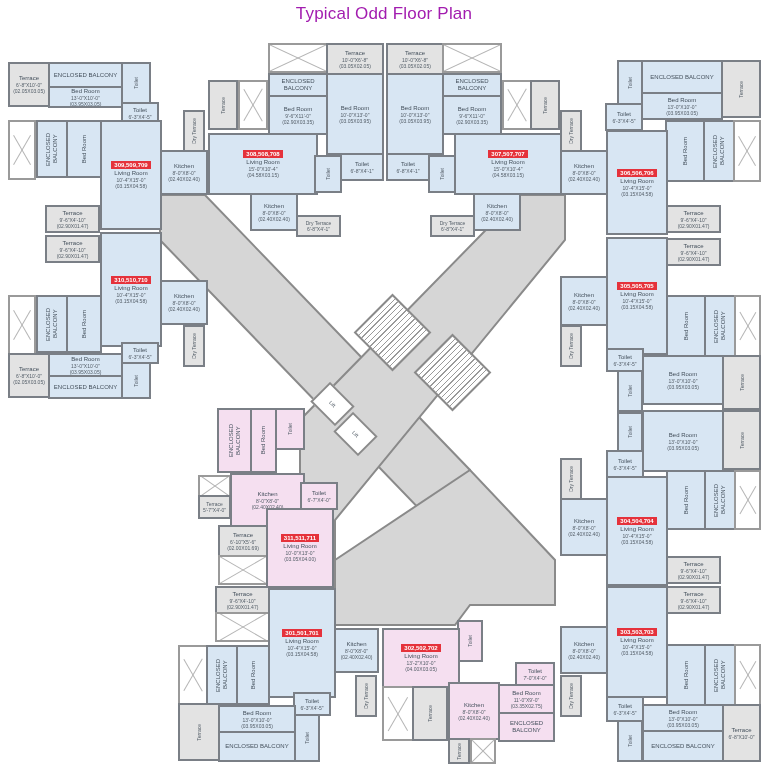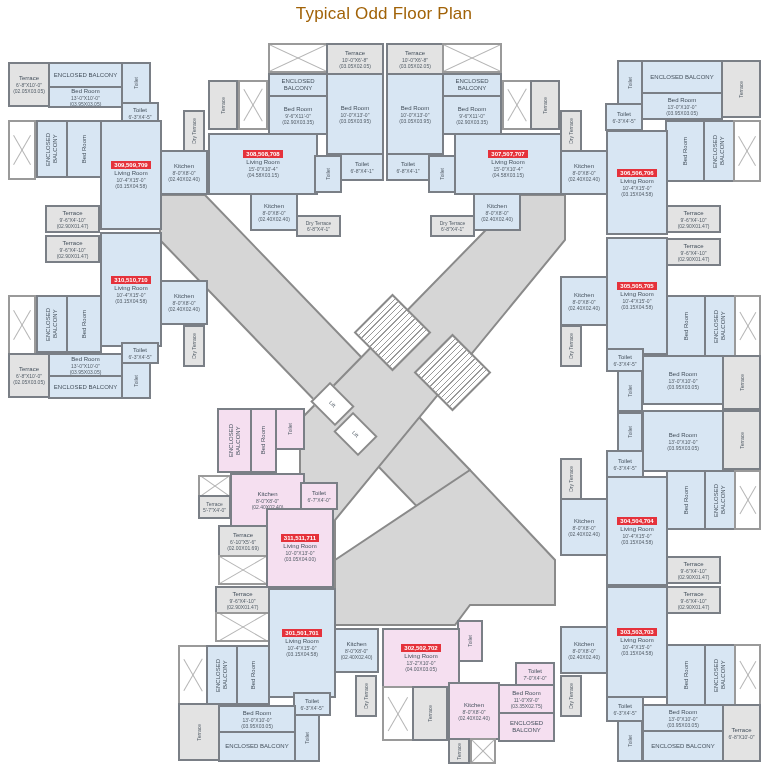--- a/index.html
+++ b/index.html
@@ -1,17 +1,17 @@
 <!DOCTYPE html>
 <html><head>
 <meta charset="utf-8">
 <style>
   html,body{margin:0;padding:0;background:#ffffff;}
   body{width:768px;height:768px;position:relative;overflow:hidden;font-family:"Liberation Sans",sans-serif;}
-  .title{position:absolute;left:0;top:4px;width:768px;text-align:center;font-size:17px;color:#a16207;letter-spacing:0.2px;}
+  .title{position:absolute;left:0;top:4px;width:768px;text-align:center;font-size:17px;color:#a21caf;letter-spacing:0.2px;}
   .plan{position:absolute;left:0;top:0;width:768px;height:768px;}
   .room{position:absolute;box-sizing:border-box;border:2px solid #7a7f86;display:flex;flex-direction:column;align-items:center;justify-content:center;text-align:center;overflow:hidden;}
   .blue{background:#d8e6f3;}
   .pink{background:#f5dff0;}
   .grey{background:#e3e3e3;}
   .void{background:#fff;border:2px solid #9a9a9a;}
   .void::before,.void::after{content:"";position:absolute;left:50%;top:50%;width:141%;height:1px;background:#b5b5b5;transform-origin:center;}
   .void::before{transform:translate(-50%,-50%) rotate(var(--a,45deg));}
   .void::after{transform:translate(-50%,-50%) rotate(calc(-1 * var(--a,45deg)));}
   .rn{font-size:6px;color:#44505c;line-height:7px;}

